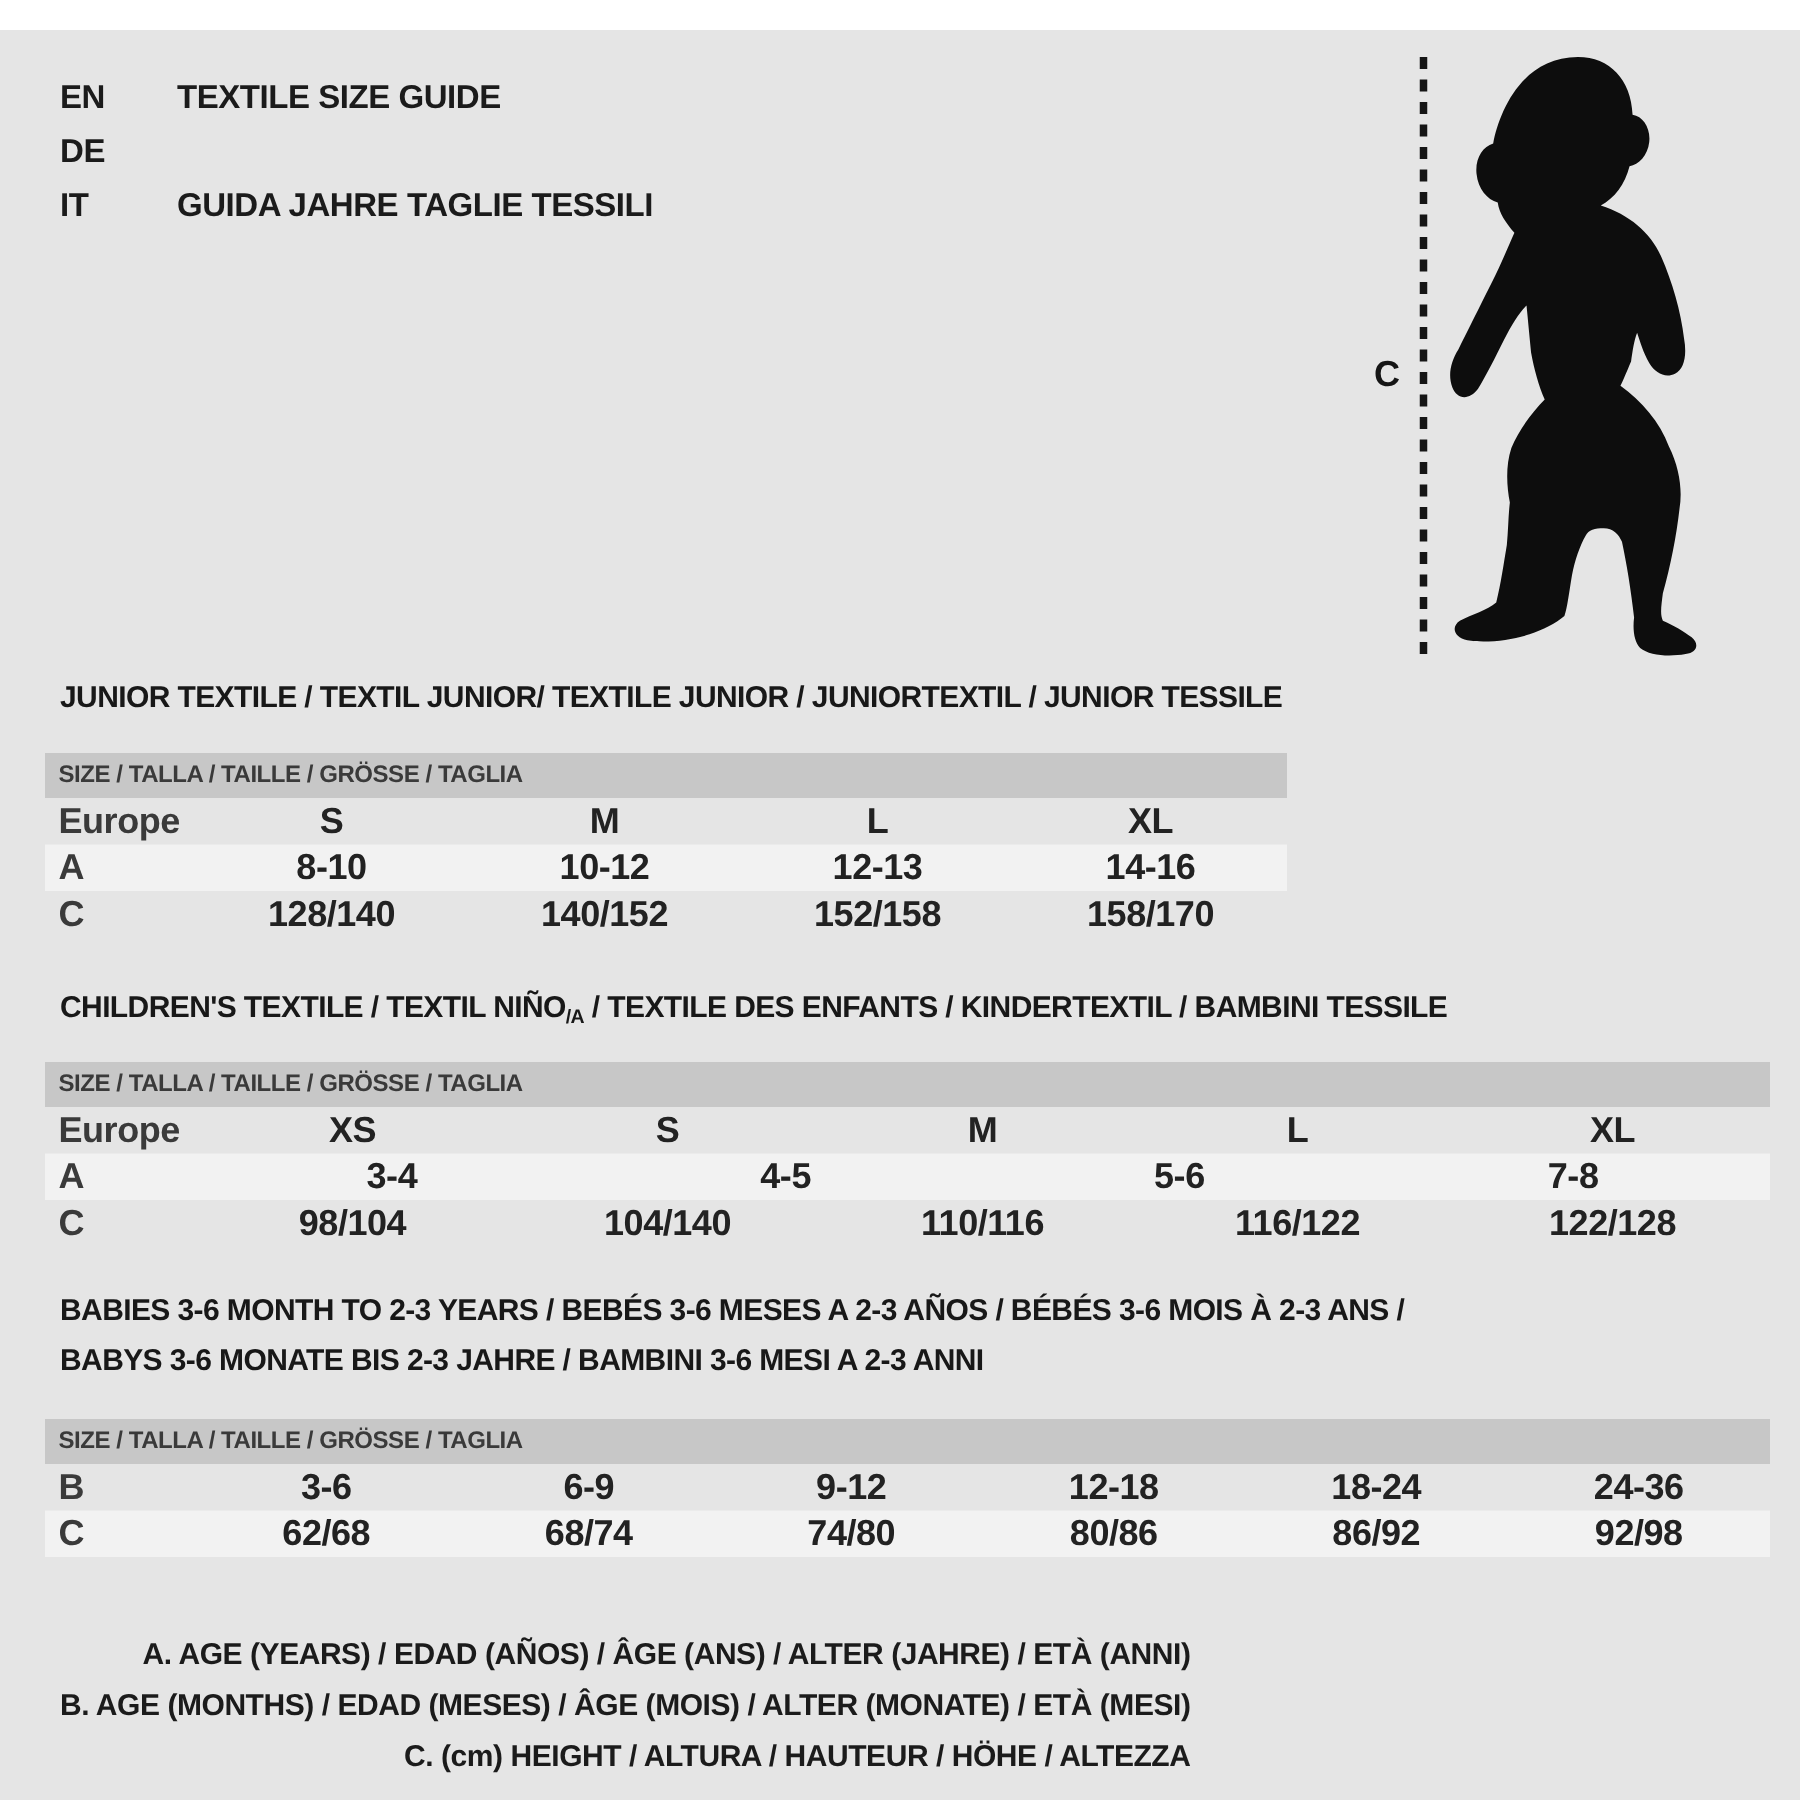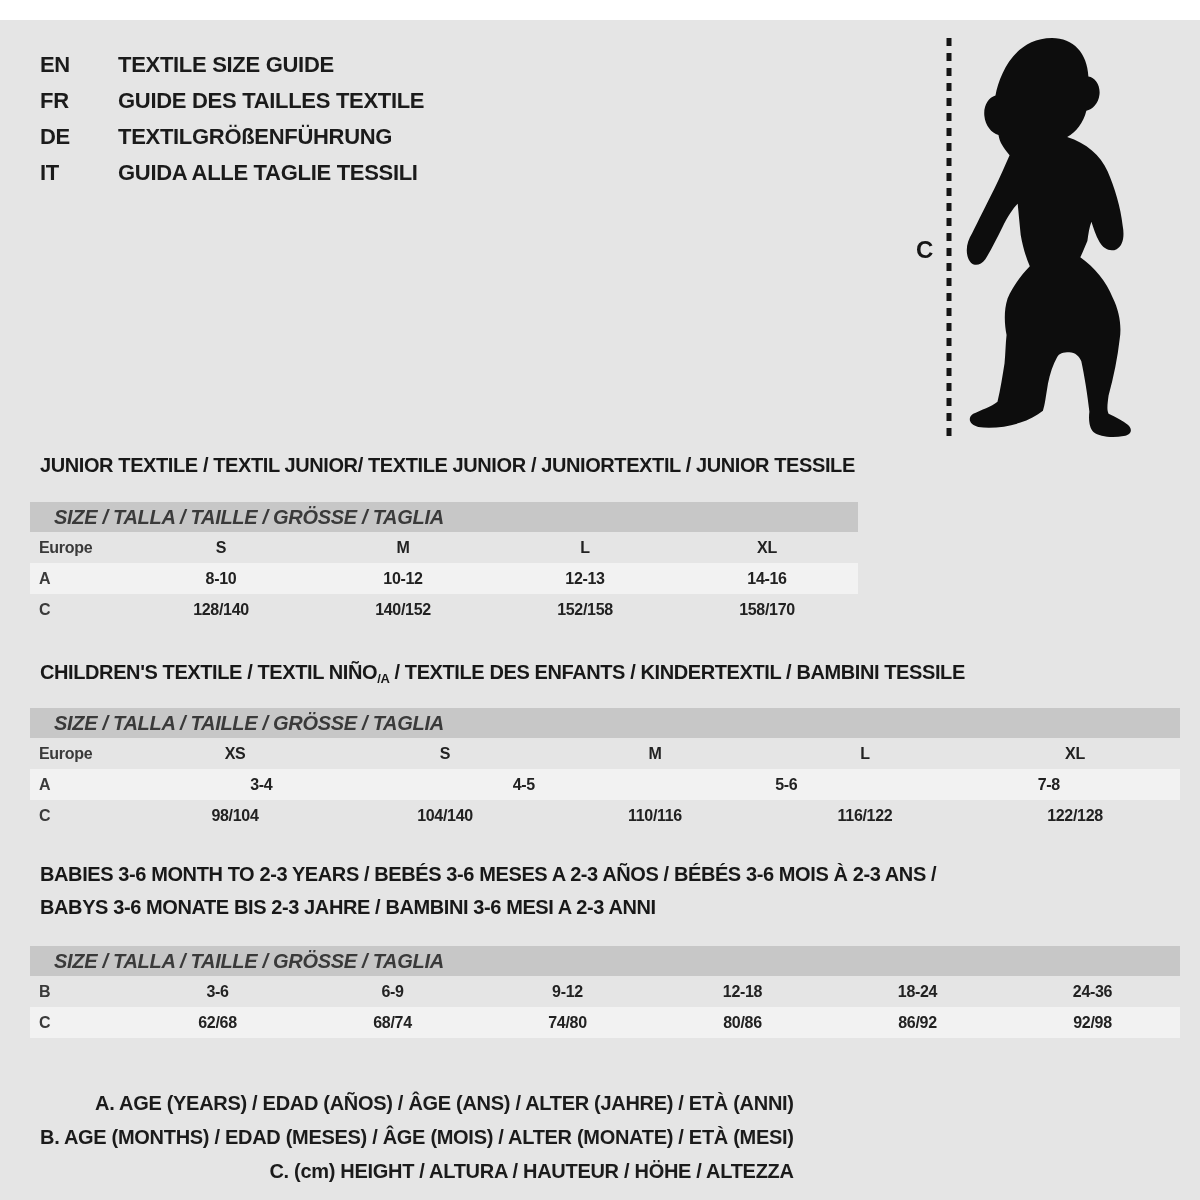--- a/index.html
+++ b/index.html
@@ -29,54 +29,48 @@
   .title-babies-1{top:843px;}
   .title-babies-2{top:876px;}
   
   .table{position:absolute;left:30px;}
   .table-junior{top:482px;width:828px;}
   .table-children{top:688px;width:1150px;}
   .table-babies{top:926px;width:1150px;}
   .thead{
     height:30px;line-height:30px;
     background:#c7c7c7;
-    padding-left:24px;
-    font-size:20px;color:#3a3a3a;
+    padding-left:9px;
+    font-size:16px;color:#3a3a3a;
     letter-spacing:-0.3px;
-    font-style:italic;
   }
-  .trow{display:flex;height:31px;line-height:31px;font-size:16px;letter-spacing:-0.3px;}
+  .trow{display:flex;height:31px;line-height:31px;font-size:24px;letter-spacing:-0.3px;}
   .trow.shaded{background:#f2f2f2;}
   .tlabel{width:100px;padding-left:9px;color:#3a3a3a;box-sizing:border-box;}
   .tcell{flex:1;text-align:center;color:#222;}
   
   .legend{position:absolute;left:40px;top:1066px;font-size:20px;letter-spacing:-0.3px;text-align:right;}
   .legend-line{height:34px;line-height:34px;white-space:nowrap;}
 </style>
 </head>
 <body>
 
 <div class="page">
 
   <div class="lang-block">
     <div class="lang-row">
       <span class="lang-code">EN</span>
       <span class="lang-label">TEXTILE SIZE GUIDE</span>
     </div>
     <div class="lang-row">
-      <span class="lang-code">FR</span>
-      <span class="lang-label">GUIDE DES TAILLES TEXTILE</span>
-    </div>
-    <div class="lang-row">
       <span class="lang-code">DE</span>
-      <span class="lang-label">TEXTILGRÖßENFÜHRUNG</span>
     </div>
     <div class="lang-row">
       <span class="lang-code">IT</span>
-      <span class="lang-label">GUIDA ALLE TAGLIE TESSILI</span>
+      <span class="lang-label">GUIDA JAHRE TAGLIE TESSILI</span>
     </div>
   </div>
 
   <svg class="dash-svg" width="10" height="402" viewBox="0 0 10 402">
     <line x1="5" y1="2" x2="5" y2="400" stroke="#151515" stroke-width="5" stroke-dasharray="8 7"></line>
   </svg>
   <div class="figure-c">C</div>
 
   <svg class="silhouette-svg" width="176" height="404" viewBox="0 0 170 400">
     <path fill="#0d0d0d" d="M87,4

